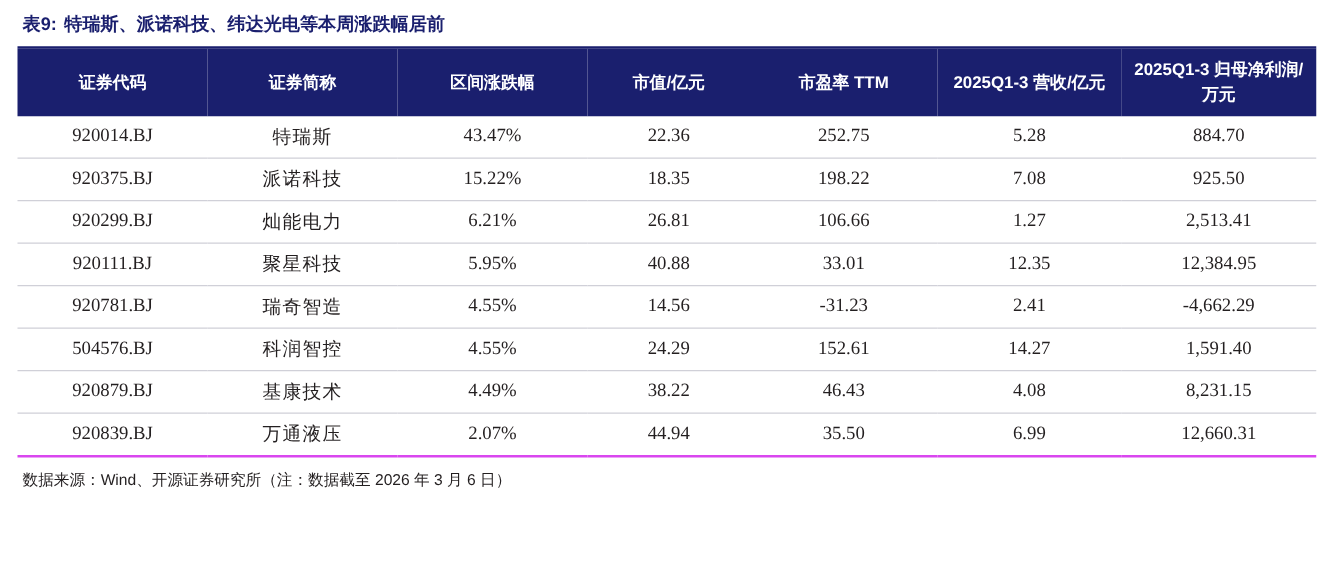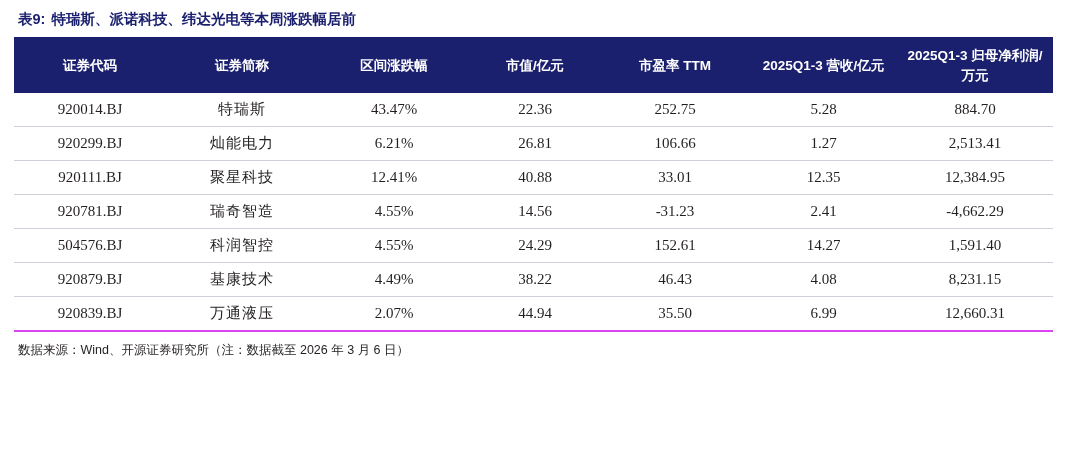--- a/index.html
+++ b/index.html
@@ -129,32 +129,41 @@
       <tr>
         <td class="code-cell">920014.BJ</td>
         <td class="name-cell">特瑞斯</td>
         <td>43.47%</td>
         <td>22.36</td>
         <td>252.75</td>
         <td>5.28</td>
         <td>884.70</td>
       </tr>
       <tr>
+        <td class="code-cell">920375.BJ</td>
+        <td class="name-cell">派诺科技</td>
+        <td>15.22%</td>
+        <td>18.35</td>
+        <td>198.22</td>
+        <td>7.08</td>
+        <td>925.50</td>
+      </tr>
+      <tr>
         <td class="code-cell">920299.BJ</td>
         <td class="name-cell">灿能电力</td>
         <td>6.21%</td>
         <td>26.81</td>
         <td>106.66</td>
         <td>1.27</td>
         <td>2,513.41</td>
       </tr>
       <tr>
         <td class="code-cell">920111.BJ</td>
         <td class="name-cell">聚星科技</td>
-        <td>12.41%</td>
+        <td>5.95%</td>
         <td>40.88</td>
         <td>33.01</td>
         <td>12.35</td>
         <td>12,384.95</td>
       </tr>
       <tr>
         <td class="code-cell">920781.BJ</td>
         <td class="name-cell">瑞奇智造</td>
         <td>4.55%</td>
         <td>14.56</td>

